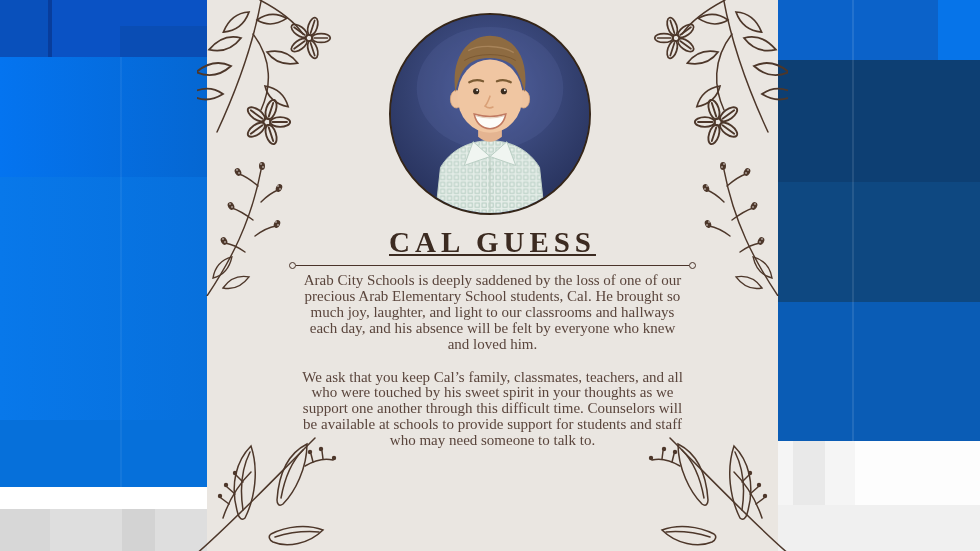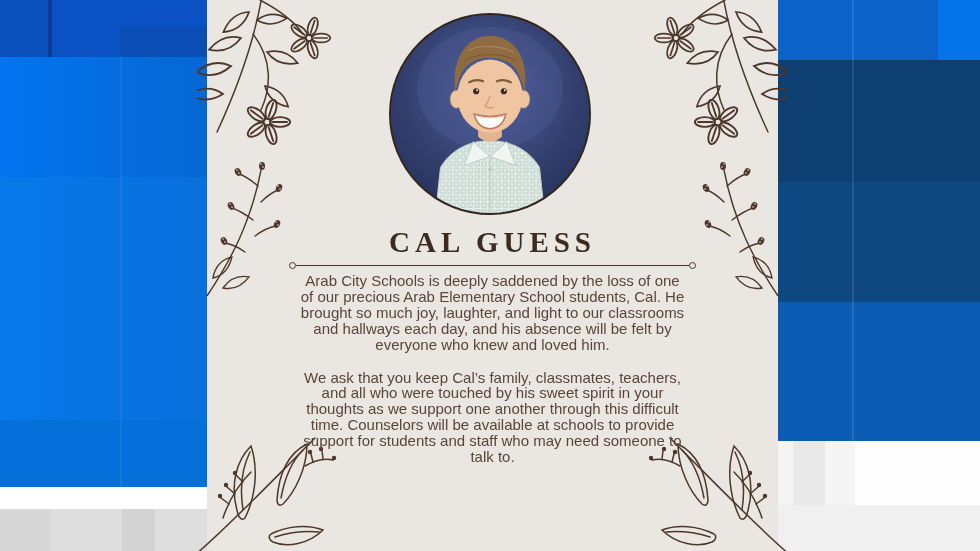--- a/index.html
+++ b/index.html
@@ -53,37 +53,38 @@
     background:#2c3866;
   }
   .photo svg{display:block;width:100%;height:100%;}
 
   .title{
     position:absolute;top:226px;left:0;width:100%;
     text-align:center;margin:0;
     font-family:"Liberation Serif", serif;font-weight:700;
     font-size:29px;line-height:32px;letter-spacing:5px;
     color:#3c2b21;
+    text-decoration:underline;
   }
   .divider{
     position:absolute;top:262px;left:82px;width:407px;height:7px;
     display:flex;align-items:center;
   }
   .divider .dot{
     width:5px;height:5px;border:1.4px solid #4a342a;border-radius:50%;
     flex:0 0 auto;background:transparent;
   }
   .divider .line{flex:1;height:0;border-top:1.6px solid #4a342a;}
 
   .text-block{
     position:absolute;top:273px;left:50%;transform:translateX(-50%);
     width:392px;text-align:center;
     color:#5a453c;font-size:15px;line-height:15.9px;
   }
-  .text-block p{margin:0 4px 17px;}
+  .text-block p{margin:0 4px 17px;font-family:Liberation Serif, serif;}
 
   
   .orn{position:absolute;pointer-events:none;}
   .orn svg{display:block;width:100%;height:100%;}
   .orn-tl{left:-10px;top:-6px;width:150px;height:158px;}
   .orn-tr{right:-10px;top:-6px;width:150px;height:158px;transform:scaleX(-1);}
   .orn-ml{left:-4px;top:156px;width:82px;height:140px;}
   .orn-mr{right:-4px;top:156px;width:82px;height:140px;transform:scaleX(-1);}
   .orn-bl{left:-14px;bottom:-6px;width:145px;height:135px;}
   .orn-br{right:-14px;bottom:-6px;width:145px;height:135px;transform:scaleX(-1);}

